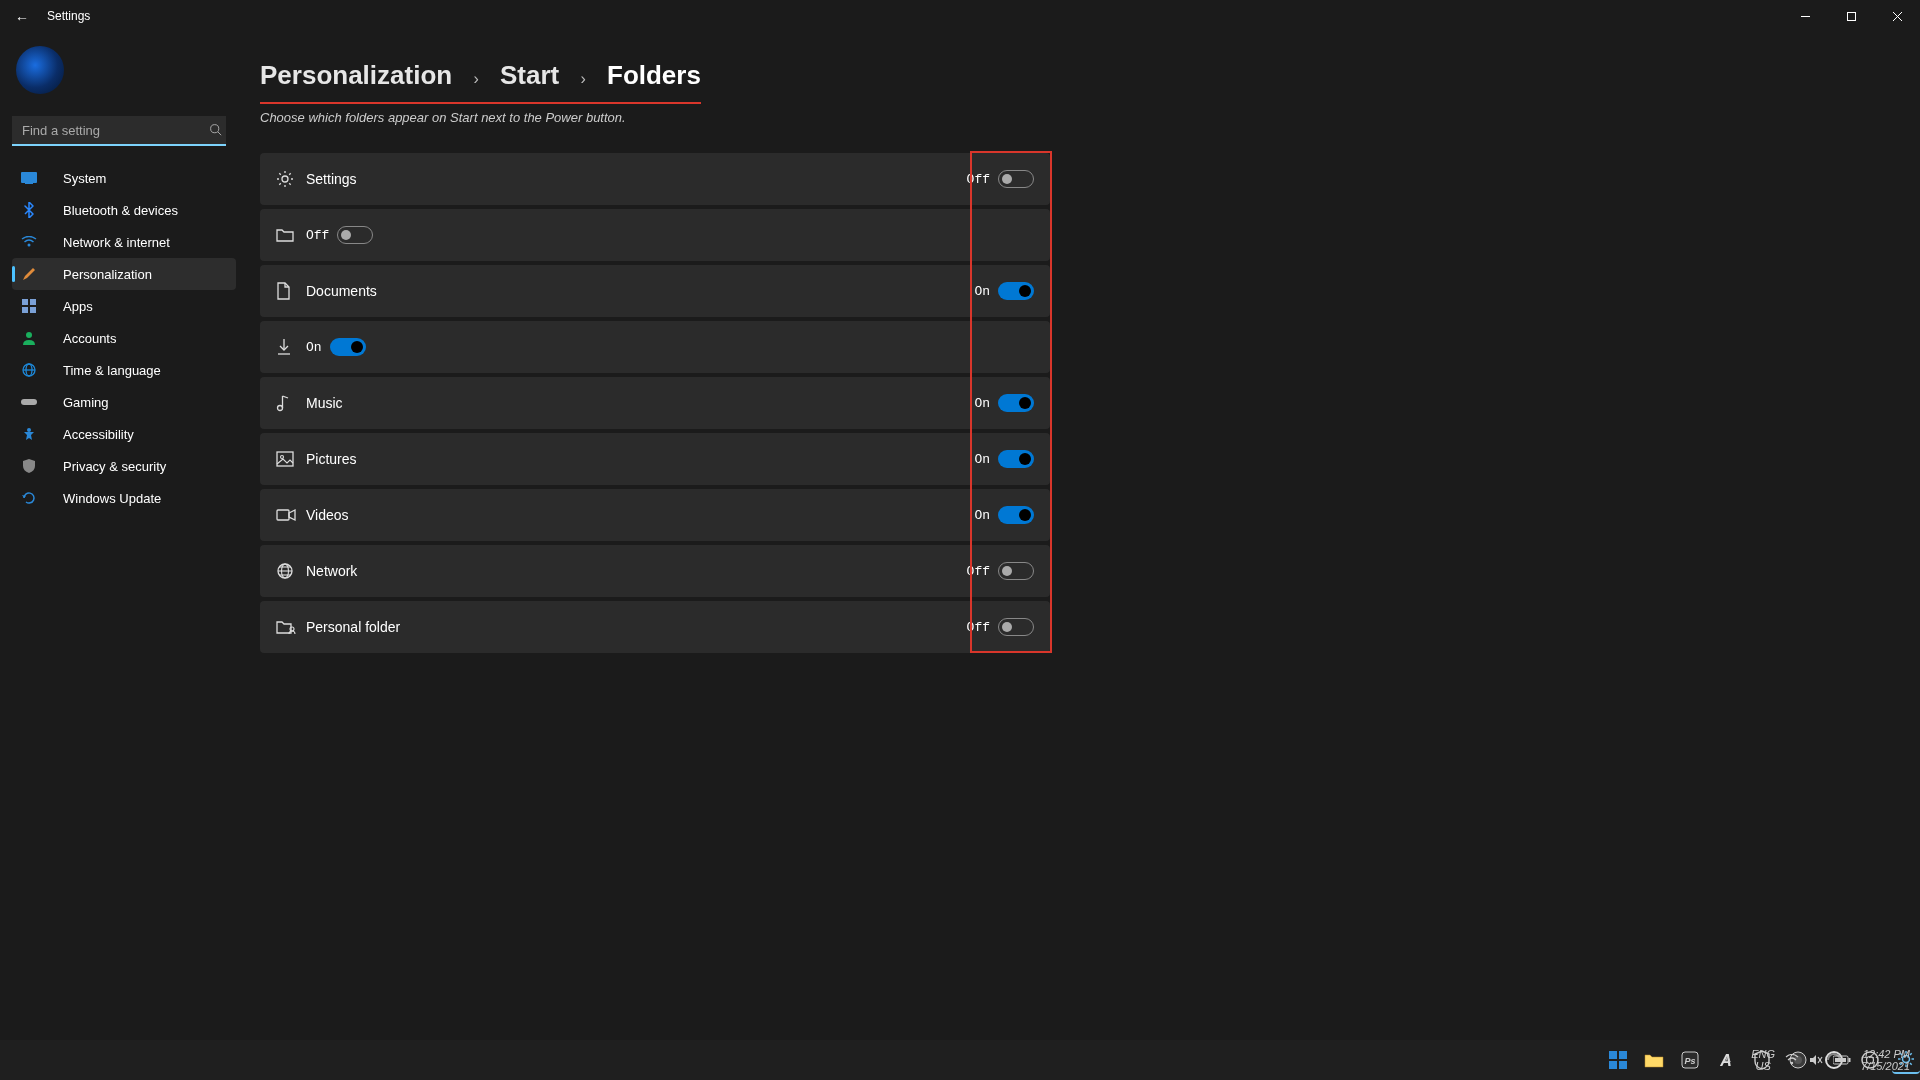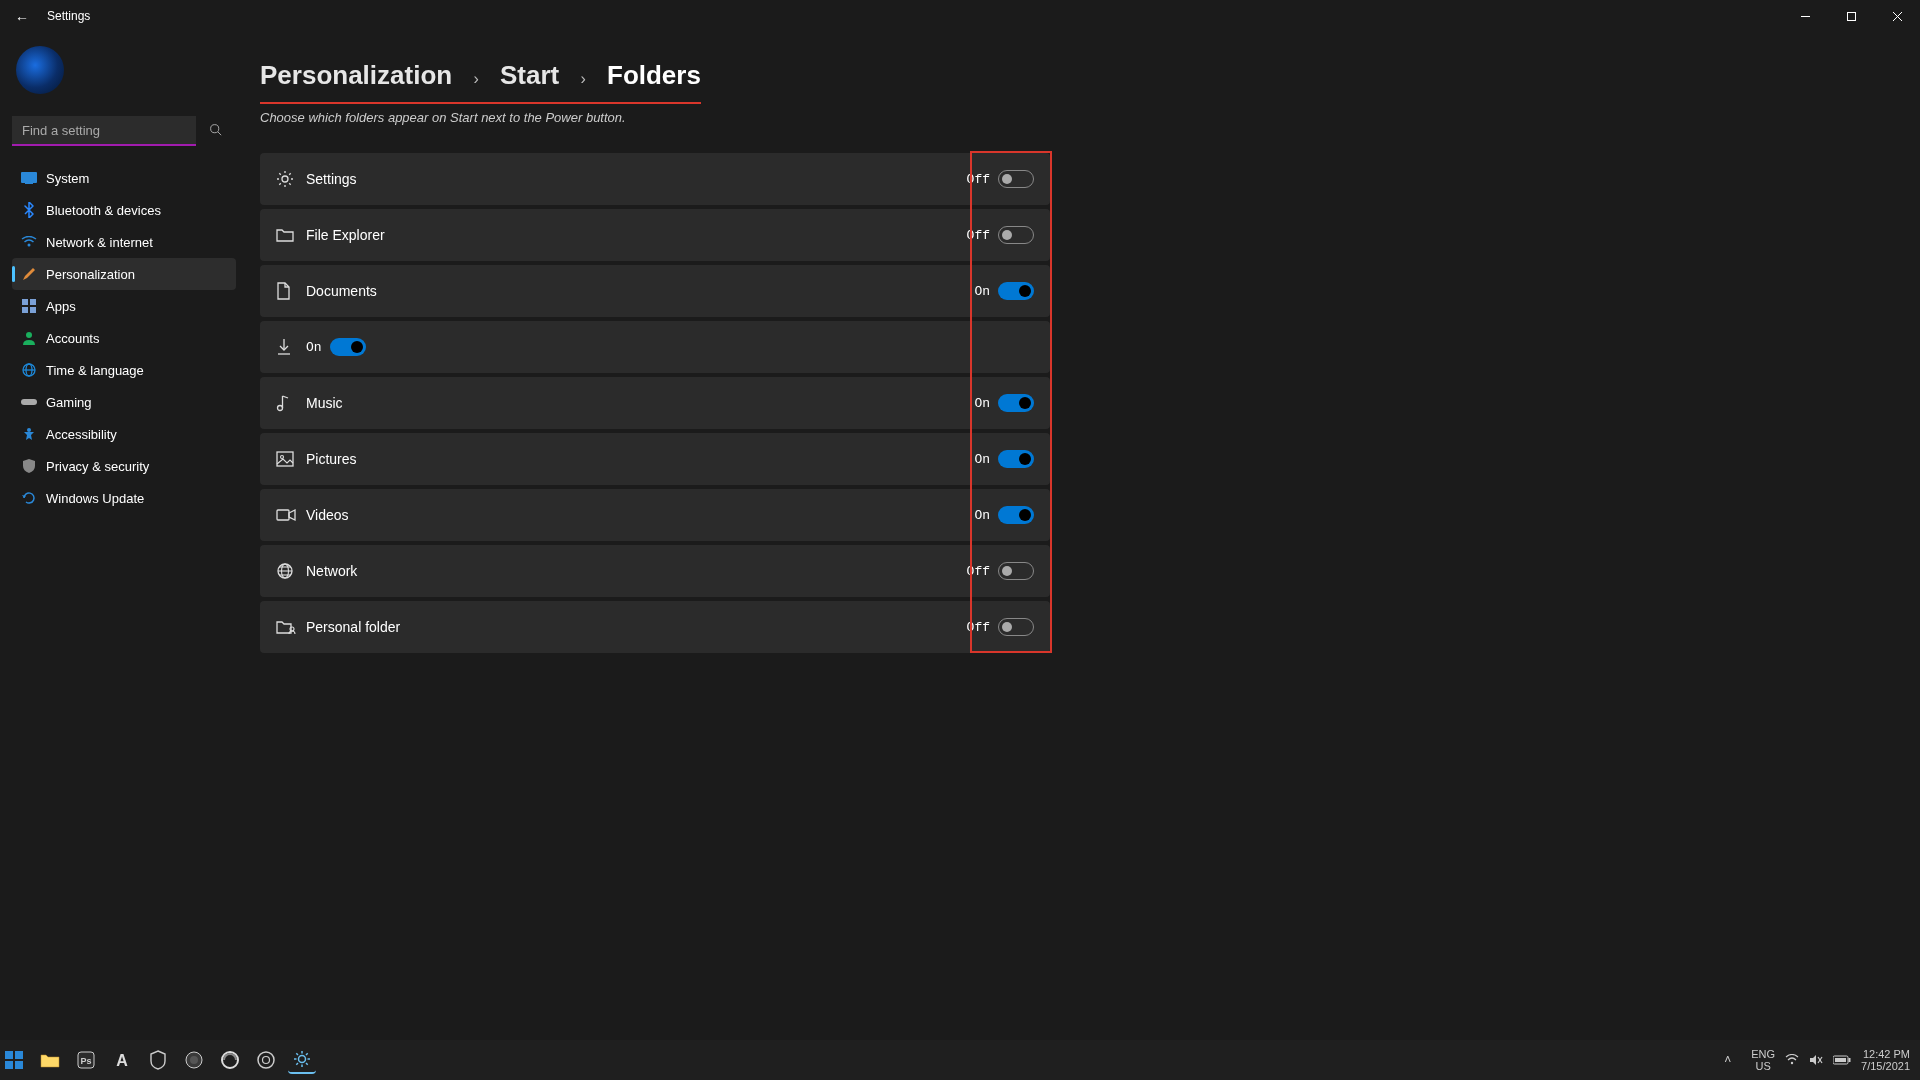--- a/index.html
+++ b/index.html
@@ -9,25 +9,25 @@
   .titlebar { display: flex; align-items: center; height: 32px; padding-left: 15px; }
   .back-btn { color: #fff; font-size: 14px; cursor: pointer; margin-right: 18px; }
   .title-text { font-size: 12px; color: #fff; }
   .window-controls { position: absolute; top: 0; right: 0; display: flex; }
   .win-ctrl { width: 46px; height: 32px; display: flex; align-items: center; justify-content: center; font-size: 12px; color: #fff; cursor: pointer; }
   
   
   .sidebar { position: absolute; top: 38px; left: 0; width: 236px; padding-left: 12px; }
   .avatar { width: 48px; height: 48px; border-radius: 50%; margin-left: 4px; margin-top: 8px; background: radial-gradient(circle at 40% 40%, #1a6de0 0%, #0a2d68 55%, #041530 100%); }
   .search-wrap { margin-top: 22px; position: relative; }
-  .search { width: 184px; height: 30px; background: #2c2c2c; border: none; border-bottom: 2px solid #a21caf; color: #ccc; padding: 0 30px 0 10px; font-size: 13px; outline: none; }
+  .search { width: 214px; height: 30px; background: #2c2c2c; border: none; border-bottom: 2px solid #7dd3fc; color: #ccc; padding: 0 30px 0 10px; font-size: 13px; outline: none; }
   .search::placeholder { color: #aaa; }
   .search-icon { position: absolute; right: 14px; top: 7px; color: #aaa; font-size: 13px; }
   .nav { margin-top: 16px; }
-  .nav-item { display: flex; align-items: center; height: 32px; padding-left: 6px; font-size: 13px; color: #fff; cursor: pointer; border-radius: 4px; position: relative; }
+  .nav-item { display: flex; align-items: center; height: 32px; padding-left: 6px; font-size: 13px; color: #fff; cursor: pointer; border-radius: 4px; position: relative; gap: 17px; }
   .nav-item .ico { width: 22px; display: flex; justify-content: center; margin-right: 6px; font-size: 14px; }
   .nav-item.active { background: #2d2d2d; }
   .nav-item.active::before { content: ""; position: absolute; left: 0; top: 8px; bottom: 8px; width: 3px; background: #4cc2ff; border-radius: 2px; }
   .nav-item .nav-label { flex: 1; }
   
   
   .ic-system { color: #2a88d8; }
   .ic-bt { color: #1e90ff; }
   .ic-net { color: #2a88d8; }
   .ic-pers { color: #e08b3a; }
@@ -55,21 +55,21 @@
   .row-state { font-size: 13px; color: #fff; margin-right: 8px; font-family: Liberation Mono, monospace; }
   .toggle { width: 36px; height: 18px; border-radius: 9px; position: relative; cursor: pointer; }
   .toggle-off { background: #2b2b2b; border: 1px solid #888; }
   .toggle-off::after { content: ""; width: 10px; height: 10px; background: #aaa; border-radius: 50%; position: absolute; left: 3px; top: 3px; }
   .toggle-on { background: #0078d4; }
   .toggle-on::after { content: ""; width: 12px; height: 12px; background: #000; border-radius: 50%; position: absolute; right: 3px; top: 3px; }
   
   .highlight-box { position: absolute; border: 2px solid #d9362b; top: -2px; right: -2px; bottom: 0; width: 82px; pointer-events: none; }
   
   
-  .taskbar { position: absolute; bottom: 0; left: 0; right: 0; height: 40px; background: #1f1f1f; display: flex; align-items: center; justify-content: flex-start; }
+  .taskbar { position: absolute; bottom: 0; left: 0; right: 0; height: 40px; background: #1f1f1f; display: flex; align-items: center; justify-content: flex-end; font-style: italic; }
   .taskbar-center { display: flex; gap: 8px; }
   .tb-icon { width: 28px; height: 28px; display: flex; align-items: center; justify-content: center; font-size: 18px; cursor: pointer; border-radius: 4px; }
   .tb-icon.active { border-bottom: 2px solid #6bbfef; }
   .taskbar-right { position: absolute; right: 10px; display: flex; align-items: center; gap: 10px; font-size: 11px; color: #ccc; }
   .tb-lang { text-align: center; line-height: 12px; }
   .clock { text-align: right; line-height: 12px; }
   
   svg { display: block; }
 </style>
 </head>
@@ -247,21 +247,20 @@
       <span class="row-state">Off</span>
       <div class="toggle toggle-off"></div>
     </div>
 
     <div class="row">
       <span class="row-ico">
         <svg width="18" height="14" viewBox="0 0 18 14">
             <path d="M1 2 L6 2 L8 4 L17 4 L17 13 L1 13 Z" fill="none" stroke="#ddd" stroke-width="1.3"></path>
           </svg>
       </span>
-      <span class="row-label">File Explorer</span>
       <span class="row-state">Off</span>
       <div class="toggle toggle-off"></div>
     </div>
 
     <div class="row">
       <span class="row-ico">
         <svg width="14" height="18" viewBox="0 0 14 18">
             <path d="M2 1 L9 1 L13 5 L13 17 L2 17 Z" fill="none" stroke="#ddd" stroke-width="1.3"></path>
             <path d="M9 1 L9 5 L13 5" fill="none" stroke="#ddd" stroke-width="1.3"></path>
           </svg>

